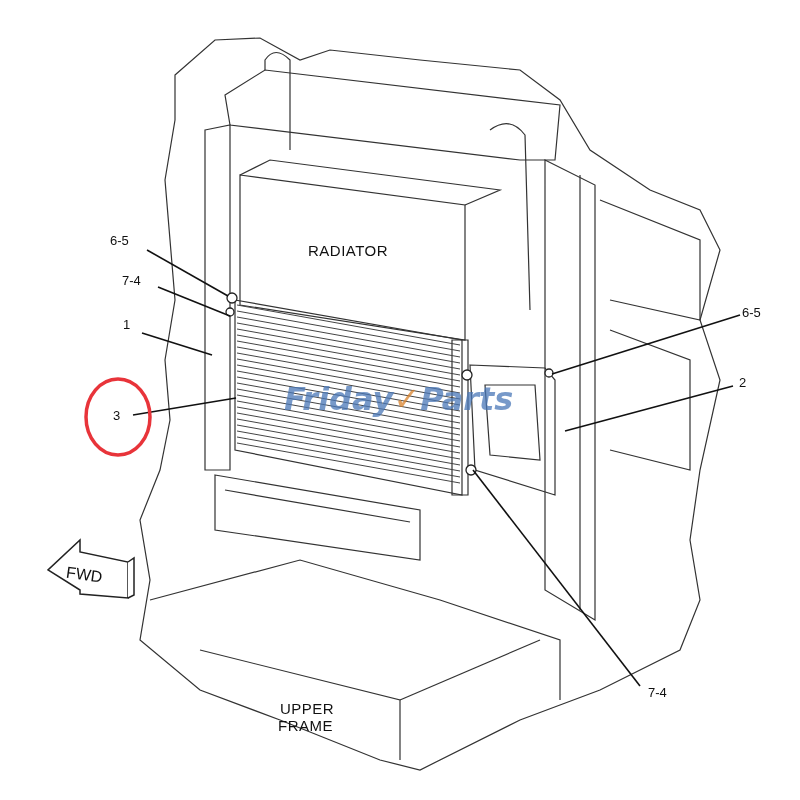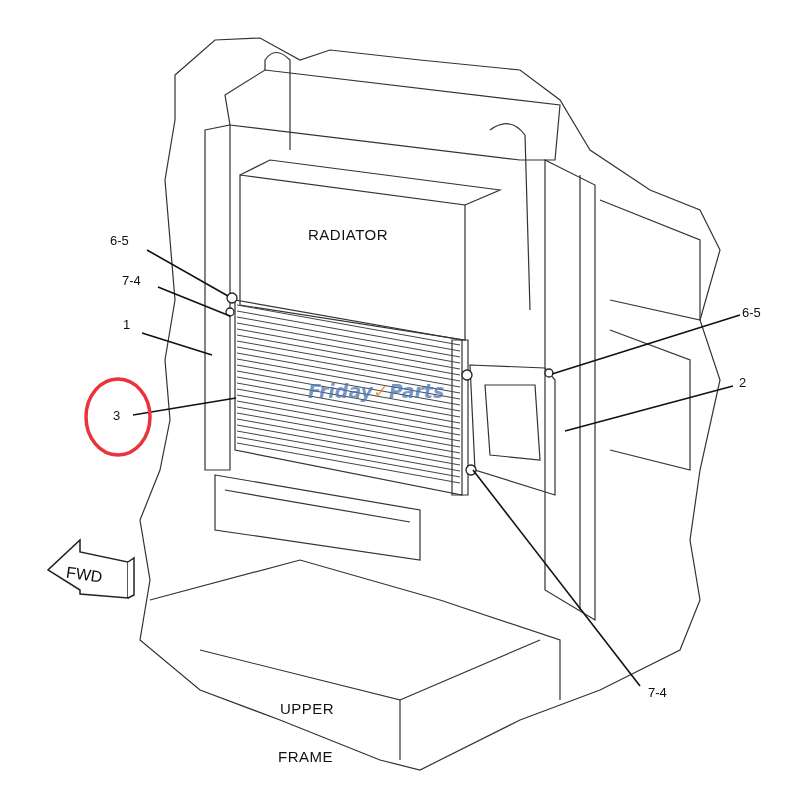--- a/index.html
+++ b/index.html
@@ -1,20 +1,20 @@
 <!DOCTYPE html>
 <html><head>
 <meta charset="utf-8">
 <style>
   html, body { margin:0; padding:0; background:#ffffff; }
   body { width:800px; height:800px; position:relative; overflow:hidden; font-family:"Liberation Sans", sans-serif; }
   svg { position:absolute; left:0; top:0; }
   .lbl { position:absolute; font-size:13px; color:#111; font-family:"Liberation Sans", sans-serif; line-height:1; white-space:nowrap; }
   .lbl-big { font-size:15px; letter-spacing:0.5px; text-align:center; line-height:1.15; }
-  .wm { position:absolute; left:308px; top:380px; font-size:19px; font-weight:bold; font-style:italic; color:#4a78b8; opacity:0.75; letter-spacing:0px; font-family:"DejaVu Sans", sans-serif; }
+  .wm { position:absolute; left:284px; top:380px; font-size:32px; font-weight:bold; font-style:italic; color:#4a78b8; opacity:0.75; letter-spacing:0px; font-family:"DejaVu Sans", sans-serif; }
   .wm .slash { color:#d9822b; }
 </style>
 </head>
 <body>
 
 <svg width="800" height="800" viewBox="0 0 800 800">
   <g fill="none" stroke="#333" stroke-width="1.2">
 
     <path d="M175 75 L215 40 L260 38 L300 60 L330 50 L420 60 L520 70 L560 100 L590 150 L650 190 L700 210 L720 250 L700 320 L720 380 L700 470 L690 540 L700 600 L680 650 L600 690 L520 720 L420 770 L380 760 L280 720 L200 690 L140 640 L150 580 L140 520 L160 470 L170 420 L165 360 L175 300 L170 240 L165 180 L175 120 Z"></path>
 
@@ -95,23 +95,23 @@
   </g>
 
   <g fill="#fff" stroke="#222" stroke-width="1.5">
     <path d="M80 590 L48 570 L80 540 L80 552 L128 562 L128 598 L80 594 Z"></path>
     <path d="M128 562 L134 558 L134 595 L128 598"></path>
   </g>
 
   <ellipse cx="118" cy="417" rx="32" ry="38" fill="none" stroke="#e8343a" stroke-width="3.5"></ellipse>
 </svg>
 
-<div class="lbl lbl-big" style="left:308px;top:226px;">RADIATOR</div>
+<div class="lbl lbl-big" style="left:308px;top:242px;">RADIATOR</div>
 <div class="lbl lbl-big" style="left:280px;top:700px;">UPPER</div>
-<div class="lbl lbl-big" style="left:278px;top:748px;">FRAME</div>
+<div class="lbl lbl-big" style="left:278px;top:717px;">FRAME</div>
 <div class="lbl" style="left:66px;top:567px;font-size:16px;transform:rotate(8deg);">FWD</div>
 
 <div class="lbl" style="left:110px;top:234px;">6-5</div>
 <div class="lbl" style="left:122px;top:274px;">7-4</div>
 <div class="lbl" style="left:123px;top:318px;">1</div>
 <div class="lbl" style="left:113px;top:409px;">3</div>
 <div class="lbl" style="left:742px;top:306px;">6-5</div>
 <div class="lbl" style="left:739px;top:376px;">2</div>
 <div class="lbl" style="left:648px;top:686px;">7-4</div>
 

